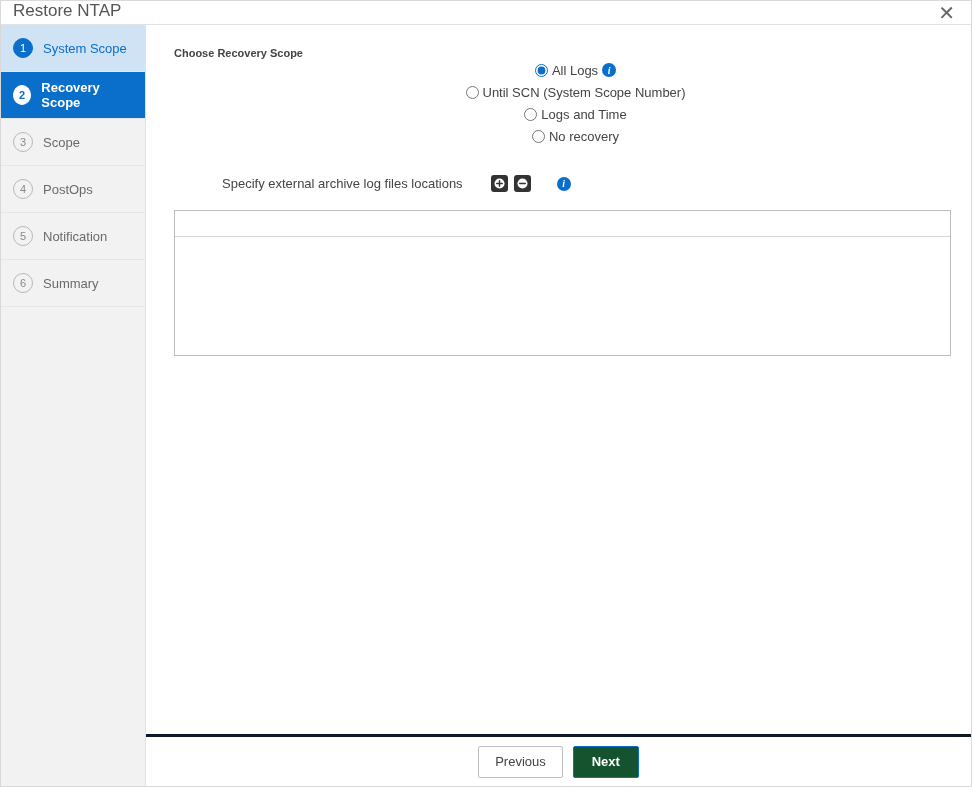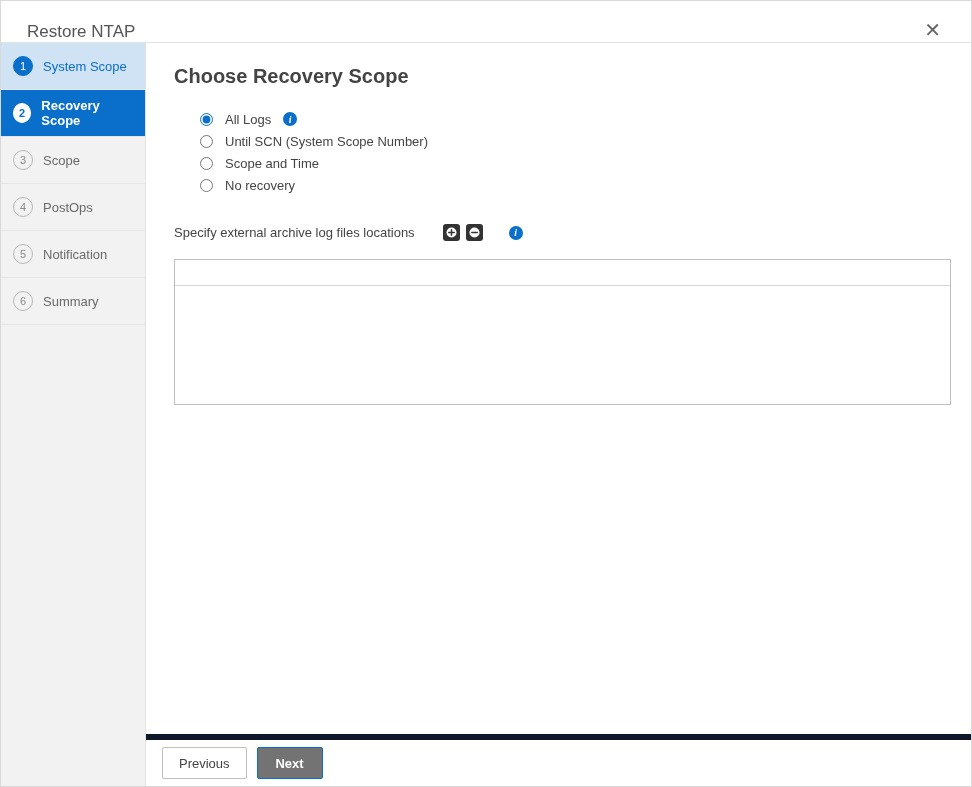--- a/index.html
+++ b/index.html
@@ -14,24 +14,24 @@
   }
   .dialog {
     display: flex;
     flex-direction: column;
     width: 100%;
     height: 100%;
     border: 1px solid #d9d9d9;
   }
   .titlebar {
     display: flex;
-    align-items: flex-end;
+    align-items: flex-start;
     justify-content: space-between;
-    height: 42px;
-    padding: 0 26px;
+    height: 24px;
+    padding: 0 12px;
     border-bottom: 1px solid #e2e2e2;
   }
   .titlebar h1 {
     font-size: 17px;
     font-weight: 400;
     color: #555;
   }
   .close-btn {
     font-size: 20px;
     color: #666;
@@ -99,35 +99,35 @@
     flex: 1;
     display: flex;
     flex-direction: column;
   }
   .content {
     flex: 1;
     padding: 22px 20px 10px 28px;
     overflow: auto;
   }
   .content h2 {
-    font-size: 20px;
+    font-size: 11px;
     font-weight: 700;
     color: #444;
-    margin-bottom: 20px;
   }
   .radio-group {
     margin-left: 26px;
     margin-bottom: 28px;
   }
   .radio-row {
     display: flex;
     align-items: center;
-    gap: 12px;
+    gap: 4px;
     height: 22px;
     color: #444;
+    justify-content: center;
   }
   .radio-row input[type=radio] {
     width: 13px;
     height: 13px;
     accent-color: #0a6ecb;
     cursor: pointer;
   }
   .info-icon {
     width: 14px;
     height: 14px;
@@ -145,20 +145,21 @@
   }
   .archive-section {
     margin-top: 10px;
   }
   .archive-header {
     display: flex;
     align-items: center;
     gap: 28px;
     color: #444;
     margin-bottom: 18px;
+    margin-left: 48px;
   }
   .icon-btns {
     display: flex;
     align-items: center;
     gap: 6px;
   }
   .square-icon {
     width: 17px;
     height: 17px;
     border-radius: 3px;
@@ -179,38 +180,38 @@
   }
   .archive-row {
     height: 26px;
     border-bottom: 1px solid #d5d5d5;
   }
 
   .footer {
     height: 52px;
     display: flex;
     align-items: center;
-    justify-content: flex-start;
+    justify-content: center;
     gap: 10px;
     padding: 0 16px;
-    border-top: 6px solid #0f172a;
+    border-top: 3px solid #0f172a;
   }
   .btn {
     min-width: 66px;
     height: 32px;
     padding: 0 16px;
     font-size: 13px;
     cursor: pointer;
     border-radius: 2px;
     border: 1px solid #bfbfbf;
     background: #fff;
     color: #444;
   }
   .btn.primary {
-    background: #737373;
+    background: #14532d;
     border-color: #0a6ecb;
     color: #fff;
     font-weight: 600;
   }
 </style>
 </head>
 <body>
 
 <div class="dialog">
   <div class="titlebar">
@@ -254,21 +255,21 @@
             <input type="radio" name="scope" checked="" style="">
             <span>All Logs</span>
             <span class="info-icon">i</span>
           </div>
           <div class="radio-row">
             <input type="radio" name="scope" style="">
             <span>Until SCN (System Scope Number)</span>
           </div>
           <div class="radio-row">
             <input type="radio" name="scope" style="">
-            <span>Scope and Time</span>
+            <span>Logs and Time</span>
           </div>
           <div class="radio-row">
             <input type="radio" name="scope" style="">
             <span>No recovery</span>
           </div>
         </div>
 
         <div class="archive-section">
           <div class="archive-header">
             <span>Specify external archive log files locations</span>

